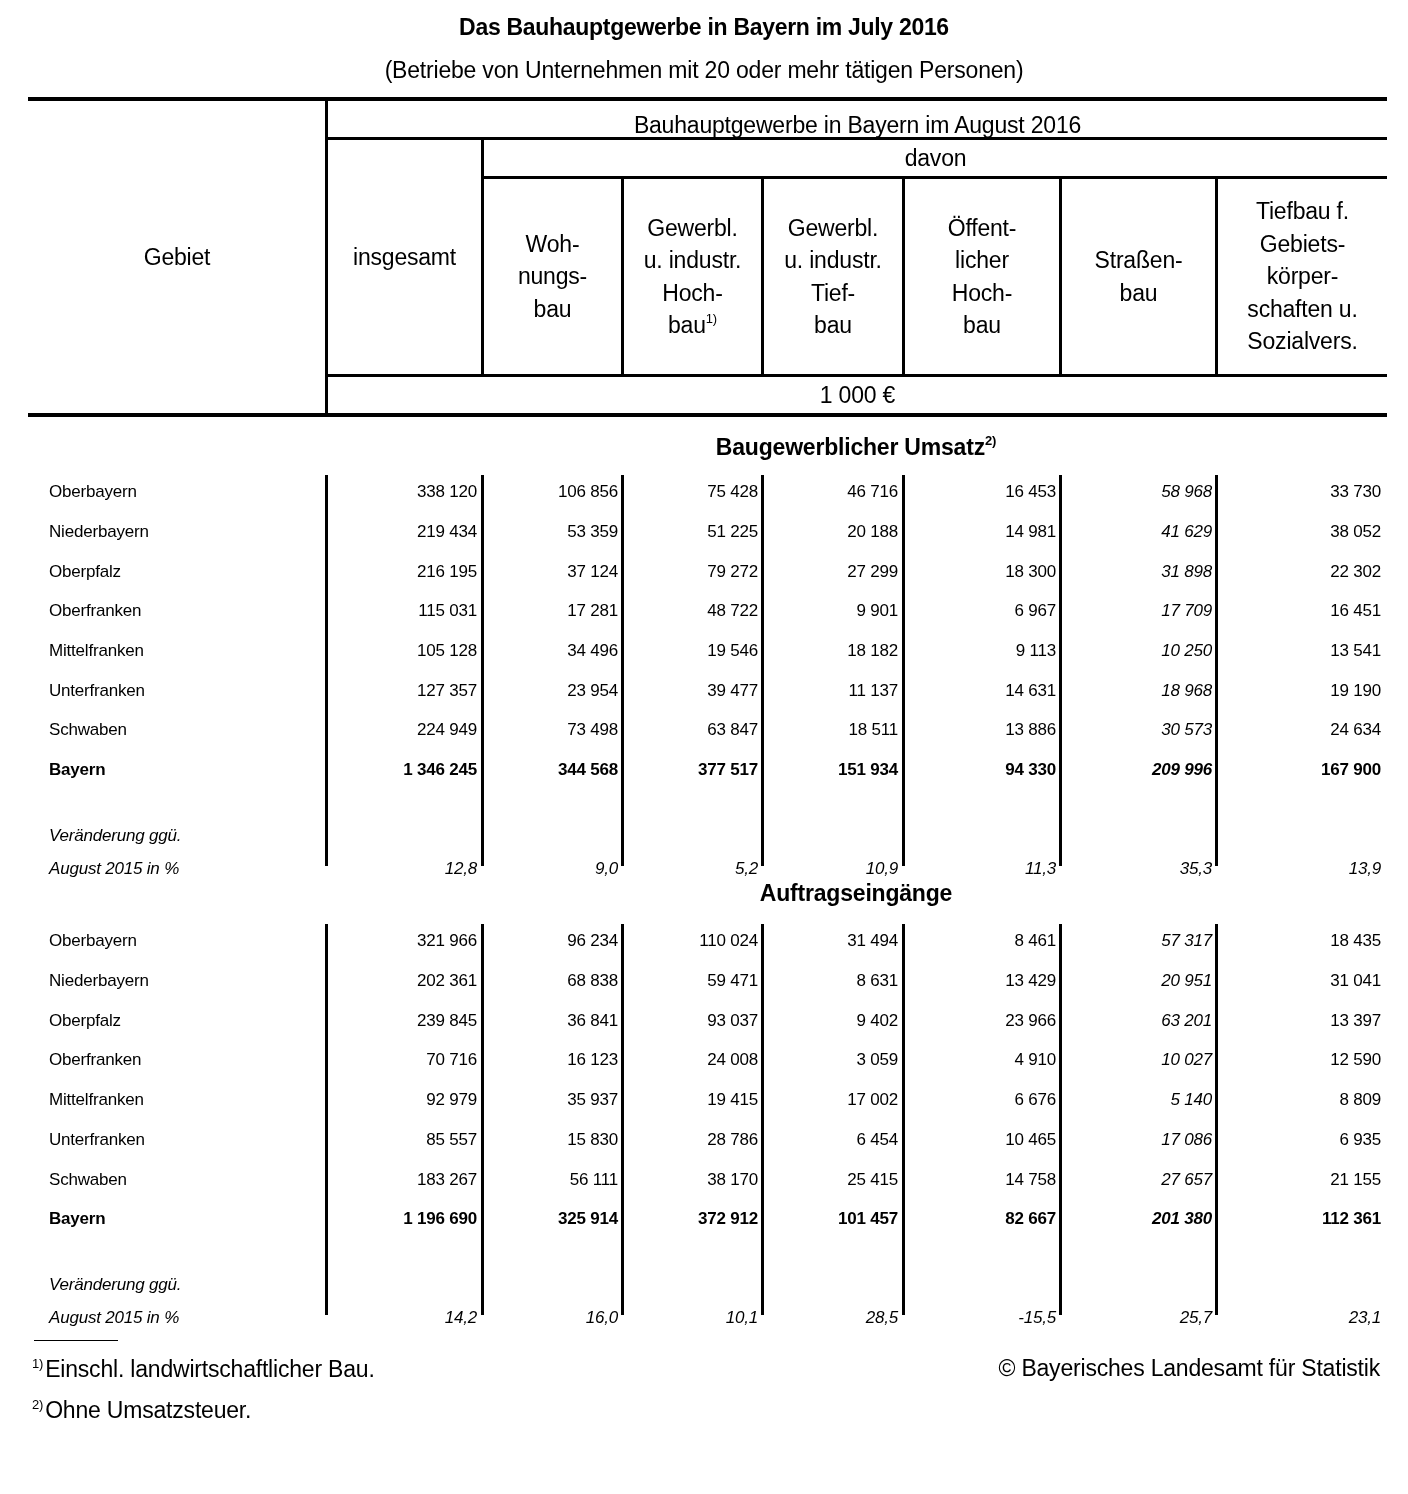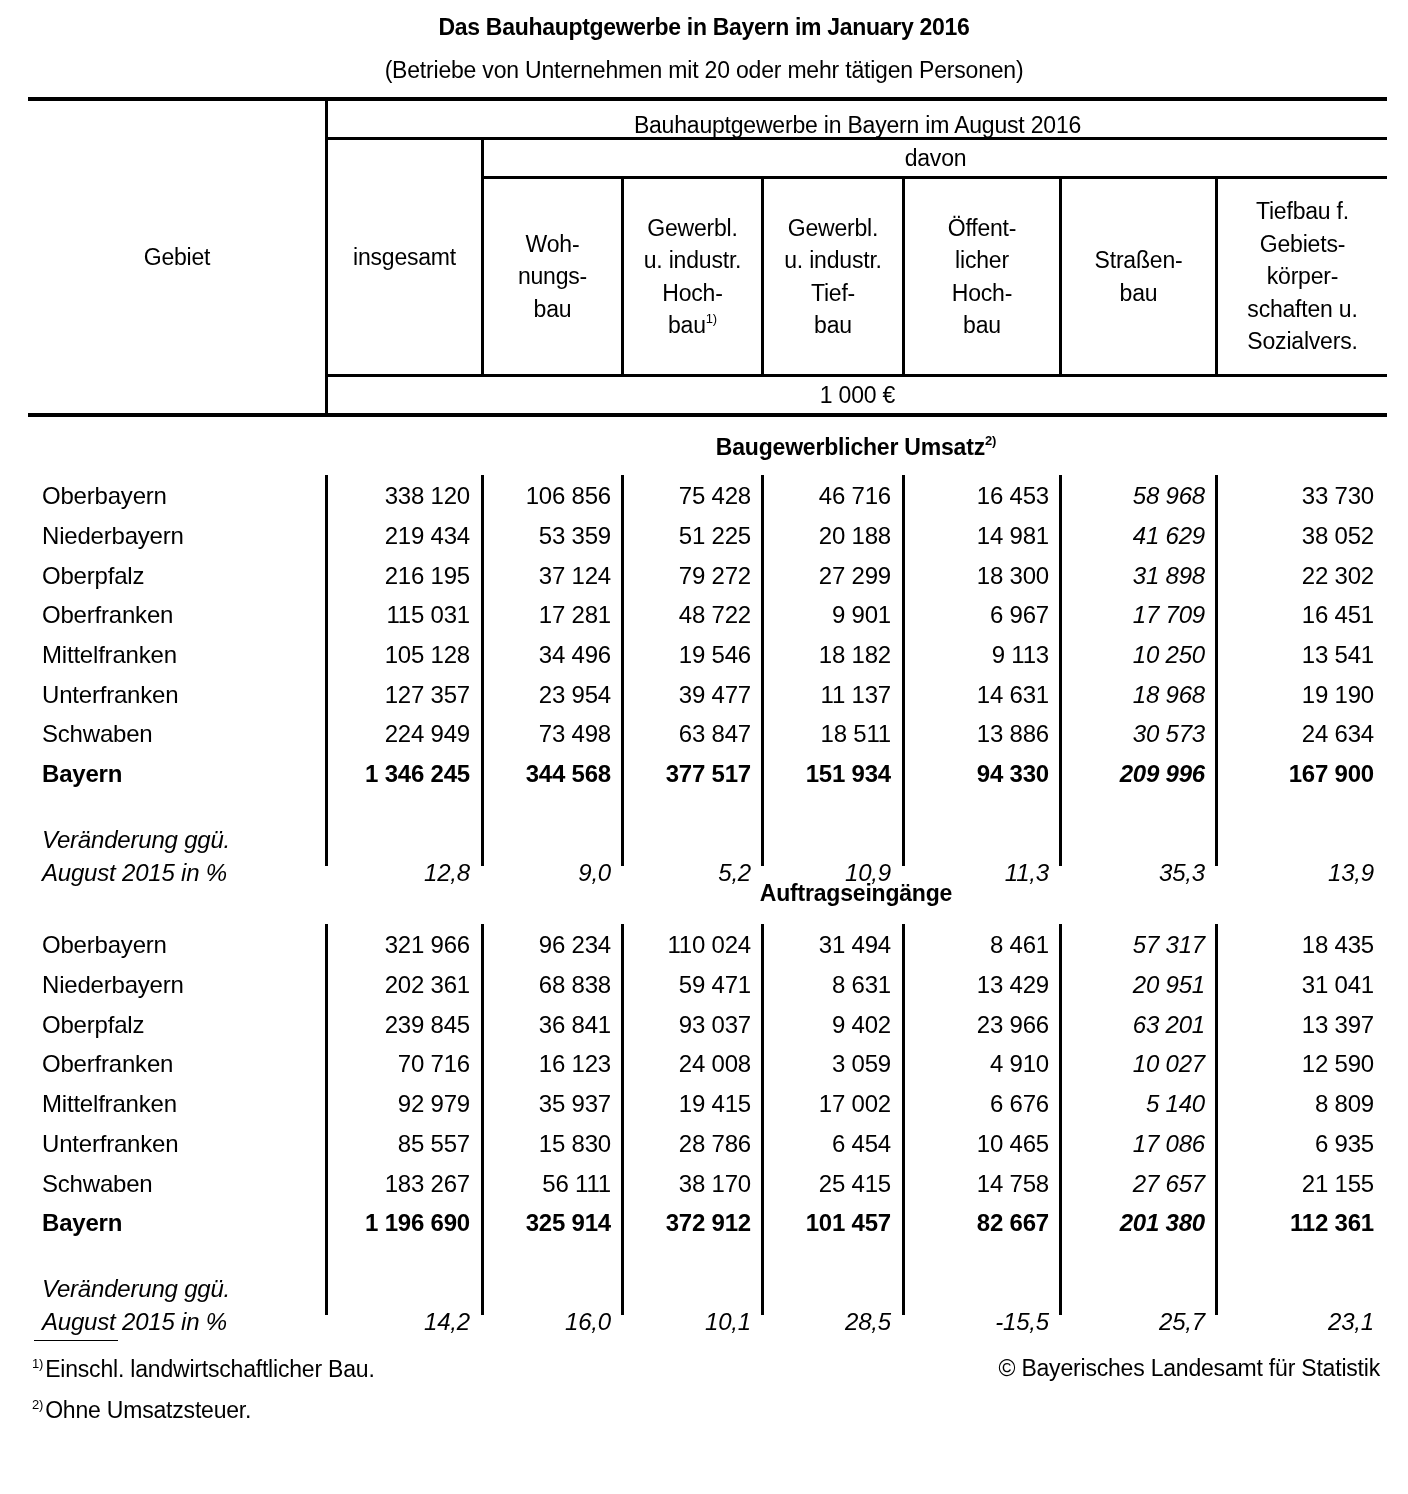--- a/index.html
+++ b/index.html
@@ -20,42 +20,42 @@
   .hcell {
     position: absolute; display: flex; align-items: center; justify-content: center;
     text-align: center; font-size: 23px; line-height: 32.5px; letter-spacing: -0.2px;
   }
   .hcell sup { font-size: 13px; line-height: 0; vertical-align: 10px; }
   .section-title {
     position: absolute; left: 326px; width: 1060px; text-align: center;
     font-size: 23px; font-weight: bold; letter-spacing: -0.2px;
   }
   .section-title sup { font-size: 13px; line-height: 0; vertical-align: 10px; }
-  .row { position: absolute; left: 8px; width: 1204px; height: 40px; font-size: 24px; letter-spacing: -0.2px; }
+  .row { position: absolute; left: 15px; width: 1204px; height: 40px; font-size: 17px; letter-spacing: -0.2px; }
   .row .label { position: absolute; left: 34px; top: 0; white-space: nowrap; }
   .row .num { position: absolute; top: 0; text-align: right; white-space: nowrap; }
   .row.bold { font-weight: bold; }
   .row.italic { font-style: italic; margin-top: 28px; }
   .c0 { left: 326px; width: 136px; }
   .c1 { left: 482px; width: 121px; }
   .c2 { left: 622px; width: 121px; }
   .c3 { left: 762px; width: 121px; }
   .c4 { left: 903px; width: 138px; }
   .c5 { left: 1060px; width: 137px; font-style: italic; }
   .c6 { left: 1216px; width: 150px; }
   .row.italic .num { padding-right: 0; text-align: right; }
   .footnote-rule { position: absolute; left: 34px; top: 1340px; width: 84px; height: 1px; background: #000; }
   .footnote { position: absolute; left: 32px; font-size: 23px; letter-spacing: -0.2px; }
   .footnote sup { font-size: 13px; vertical-align: 9px; line-height: 0; margin-right: 2px; }
   .copyright { position: absolute; right: 28px; top: 1355px; font-size: 23px; letter-spacing: -0.2px; }
 </style>
 </head>
 <body>
 
-<div class="title">Das Bauhauptgewerbe in Bayern im January 2016</div>
+<div class="title">Das Bauhauptgewerbe in Bayern im July 2016</div>
 <div class="subtitle">(Betriebe von Unternehmen mit 20 oder mehr tätigen Personen)</div>
 
 <div class="hline" style="left:28px;top:97px;width:1359px;height:4px;"></div>
 <div class="hline" style="left:326px;top:137px;width:1061px;height:3px;"></div>
 <div class="hline" style="left:482px;top:176px;width:905px;height:3px;"></div>
 <div class="hline" style="left:326px;top:374px;width:1061px;height:3px;"></div>
 <div class="hline" style="left:28px;top:413px;width:1359px;height:4px;"></div>
 
 <div class="vline" style="left:325px;top:100px;height:315px;"></div>
 <div class="vline" style="left:481px;top:139px;height:236px;"></div>

